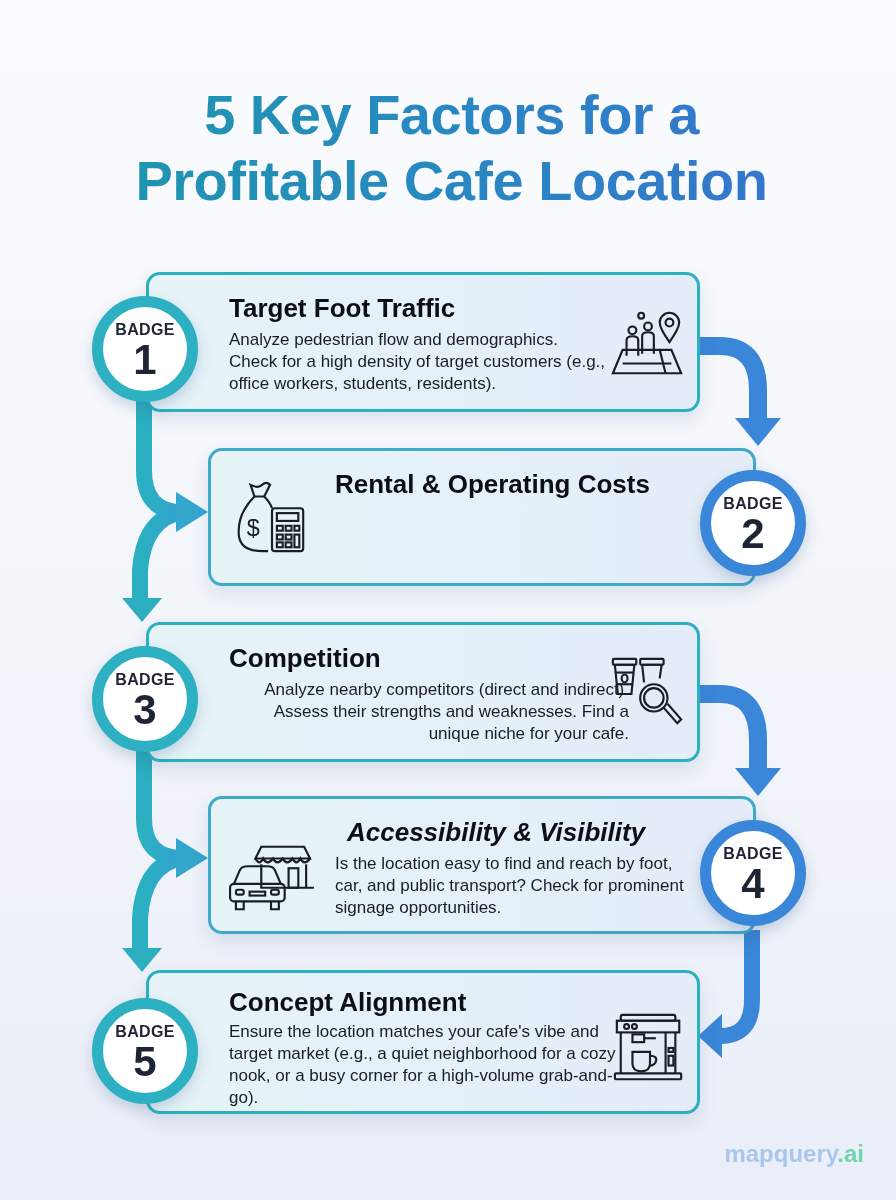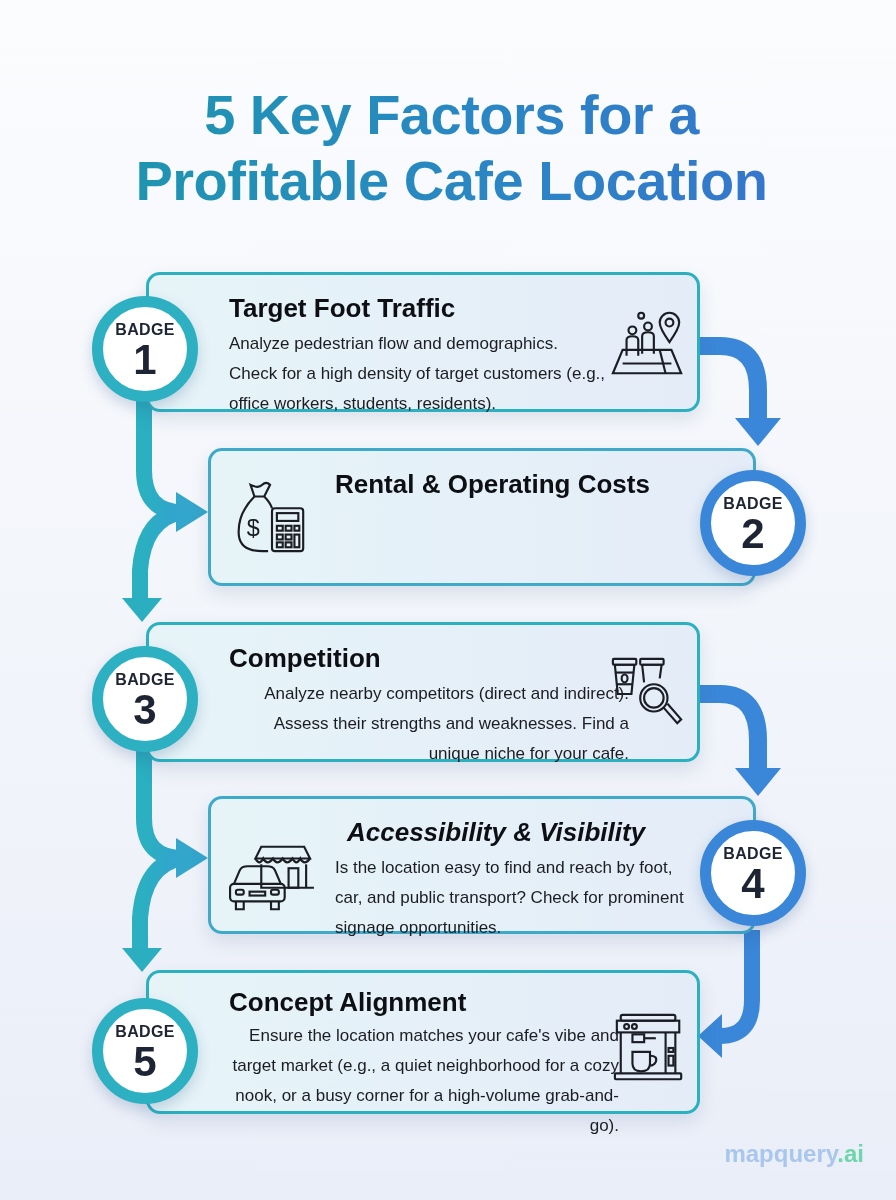--- a/index.html
+++ b/index.html
@@ -19,21 +19,21 @@
   }
   .title span { display: block; }
   svg.flow { position: absolute; left: 0; top: 0; width: 896px; height: 1200px; }
   .card {
     position: absolute; border-radius: 14px; border: 3px solid #2bb0c0;
     background: linear-gradient(90deg, #e6f4f8 0%, #e4ecf8 100%);
     box-shadow: 0 8px 18px rgba(60,90,140,0.14);
   }
   .card.right-side { border-color: #3fa9c9; }
   .card .heading { position: absolute; font-weight: 700; font-size: 26px; color: #0d0f14; white-space: nowrap; }
-  .card .desc { position: absolute; font-size: 17px; line-height: 30px; color: #1b1d22; }
+  .card .desc { position: absolute; font-size: 17px; line-height: 22px; color: #1b1d22; }
   .card .icon { position: absolute; width: 78px; height: 78px; }
   .badge {
     position: absolute; width: 106px; height: 106px; border-radius: 50%;
     background: #fff; border: 11px solid #2cb0c2;
     box-shadow: 0 6px 14px rgba(40,80,130,0.22);
     text-align: center;
   }
   .badge.blue { border-color: #3a86d8; }
   .badge .b-label { display: block; font-weight: 700; font-size: 16px; color: #1d2433; margin-top: 14px; letter-spacing: 0.3px; }
   .badge .b-num { display: block; font-weight: 700; font-size: 42px; line-height: 42px; color: #1d2433; }
@@ -172,21 +172,21 @@
   <div class="heading" style="left:136px; top:18px;font-style:italic;">Accessibility &amp; Visibility</div>
   <div class="desc" style="left:124px; top:54px; width:360px;">Is the location easy to find and reach by foot, car, and public transport? Check for prominent signage opportunities.</div>
 </div>
 <div class="badge blue" style="left:700px; top:820px;">
   <span class="b-label">BADGE</span>
   <span class="b-num">4</span>
 </div>
 
 <div class="card" style="left:146px; top:970px; width:554px; height:144px;">
   <div class="heading" style="left:80px; top:14px;">Concept Alignment</div>
-  <div class="desc" style="left:80px; top:48px; width:390px;text-align:right;">Ensure the location matches your cafe's vibe and target market (e.g., a quiet neighborhood for a cozy nook, or a busy corner for a high-volume grab-and-go).</div>
+  <div class="desc" style="left:80px; top:48px; width:390px;">Ensure the location matches your cafe's vibe and target market (e.g., a quiet neighborhood for a cozy nook, or a busy corner for a high-volume grab-and-go).</div>
   <svg class="icon" style="left:462px; top:36px;" viewBox="0 0 80 80" fill="none" stroke="#1a1d24" stroke-width="2.2">
     <rect x="10" y="6" width="56" height="6" rx="2"></rect>
     <rect x="6" y="12" width="64" height="12"></rect>
     <circle cx="16" cy="18" r="2.5"></circle>
       <circle cx="24" cy="18" r="2.5"></circle>
     <path d="M10 24 L10 66"></path>
       <path d="M56 24 L56 66"></path>
       <path d="M66 24 L66 66"></path>
     <rect x="22" y="26" width="12" height="8"></rect>
       <path d="M34 30 L46 30"></path>

